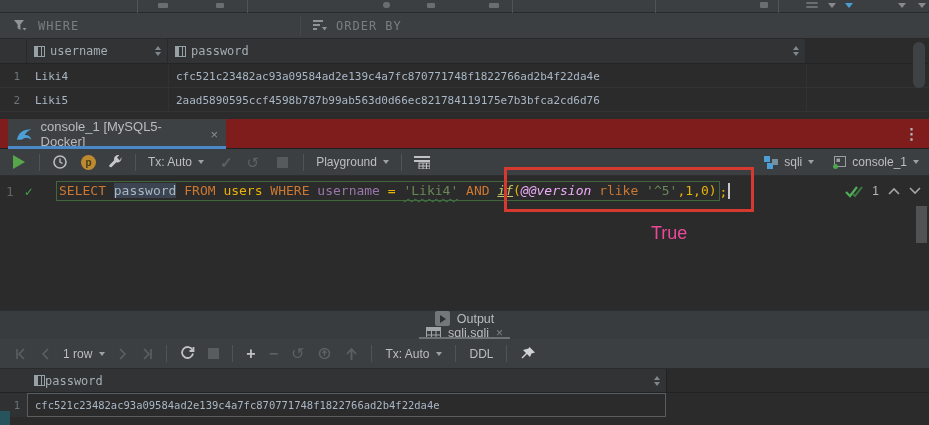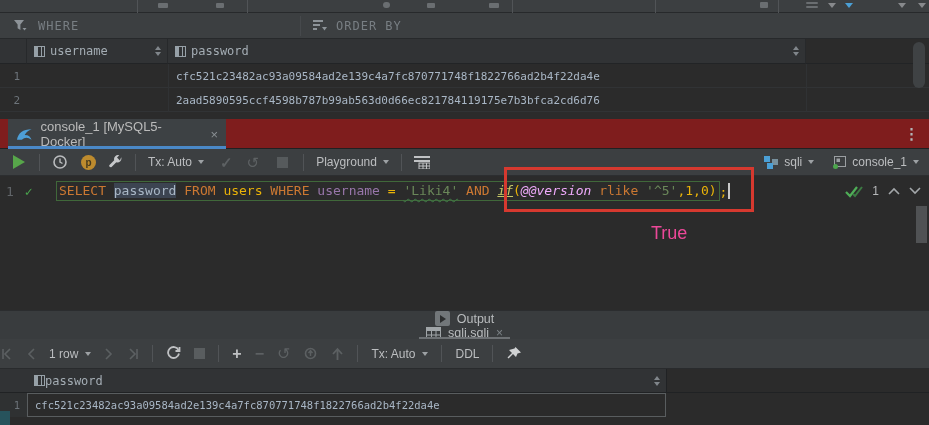--- a/index.html
+++ b/index.html
@@ -95,21 +95,21 @@
   .btab .lbl{font-size:12.5px;color:#b9bcbe;margin-left:7px;}
   .btab .x{margin-left:7px;color:#7d8387;font-size:12px;}
   .btab.active::after{content:"";position:absolute;left:-7px;right:-7px;bottom:0;height:3px;background:#6d7174;}
   .outicon{width:15px;height:15px;background:#72777a;border-radius:2px;display:flex;align-items:center;
       justify-content:center;flex:none;}
   .outicon i{display:block;width:0;height:0;border-left:6px solid #2c2e2f;border-top:4px solid transparent;
       border-bottom:4px solid transparent;margin-left:2px;}
 
   
   .btoolbar{left:0;top:339px;width:929px;height:30px;background:#3c3f41;border-bottom:1px solid #292b2d;
-      display:flex;align-items:center;padding-left:1px;gap:13px;}
+      display:flex;align-items:center;padding-left:15px;gap:13px;}
   .btoolbar .glyph{font-size:16px;}
 
   
   .bth{position:absolute;top:369px;height:24px;background:#313335;border-bottom:1px solid #202224;}
   .bgut{position:absolute;left:0;width:27px;}
   .bcell-h{left:27px;width:640px;display:flex;align-items:center;font-family:"DejaVu Sans Mono",monospace;
       font-size:12px;color:#a4adb4;border-right:1px solid #202224;}
   .brow{position:absolute;top:393px;height:24px;font-family:"DejaVu Sans Mono",monospace;font-size:10.5px;}
   .brow .rnum{background:#2f3132;height:24px;}
   .bval{position:absolute;left:27px;top:0;width:639px;height:24px;background:#2b2b2b;
@@ -181,26 +181,28 @@
     <span class="name">password</span>
     <span class="sortw">
         <i class="up"></i>
         <i class="dn"></i>
       </span>
   </div>
   <div class="abs" style="left:806px;top:39px;width:123px;height:25px;background:#2b2b2b;border-bottom:1px solid #222426"></div>
 
   <div class="trow" style="left:0;top:64px;width:929px">
     <div class="rnum">1</div>
+    <div class="cell" style="left:27px;width:141px">Liki4</div>
     <div class="cell" style="left:168px;width:638px">cfc521c23482ac93a09584ad2e139c4a7fc870771748f1822766ad2b4f22da4e</div>
     <div class="cline" style="left:168px"></div>
       <div class="cline" style="left:806px"></div>
   </div>
   <div class="trow" style="left:0;top:88px;width:929px">
     <div class="rnum">2</div>
+    <div class="cell" style="left:27px;width:141px">Liki5</div>
     <div class="cell" style="left:168px;width:638px">2aad5890595ccf4598b787b99ab563d0d66ec821784119175e7b3bfca2cd6d76</div>
     <div class="cline" style="left:168px"></div>
       <div class="cline" style="left:806px"></div>
   </div>
   <div class="abs tg-scroll"></div>
 
   <div class="abs ctabbar">
     <div class="ctab">
       <svg width="18" height="14" viewBox="0 0 18 14">
         <path d="M1 13 C2 6 7 2 16 2 C11 4 10 6 9 8 C13 8 15 10 16 13 C12 10 9 10 6 13 Z" fill="#4d9fd7"></path>

